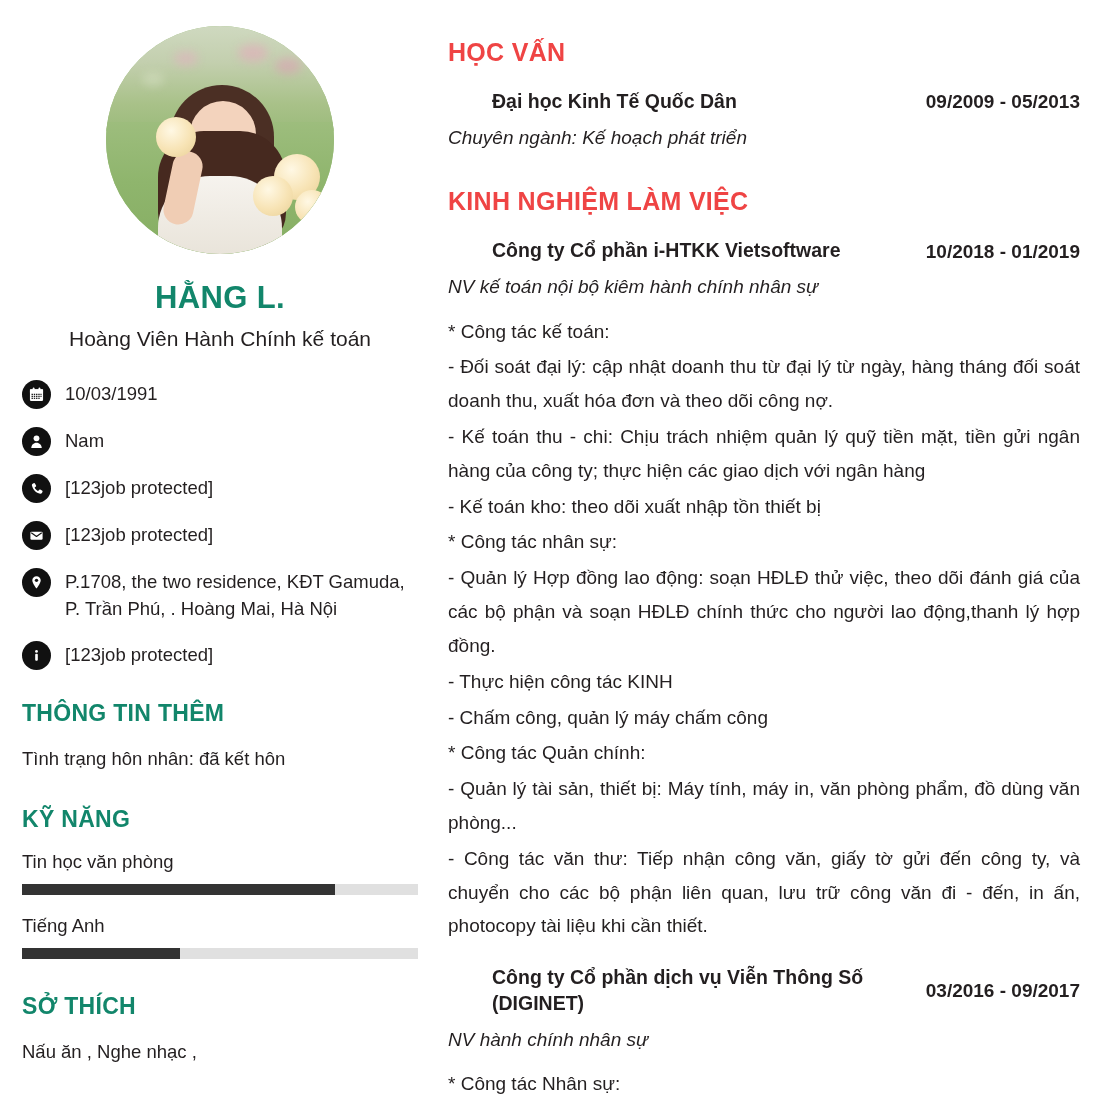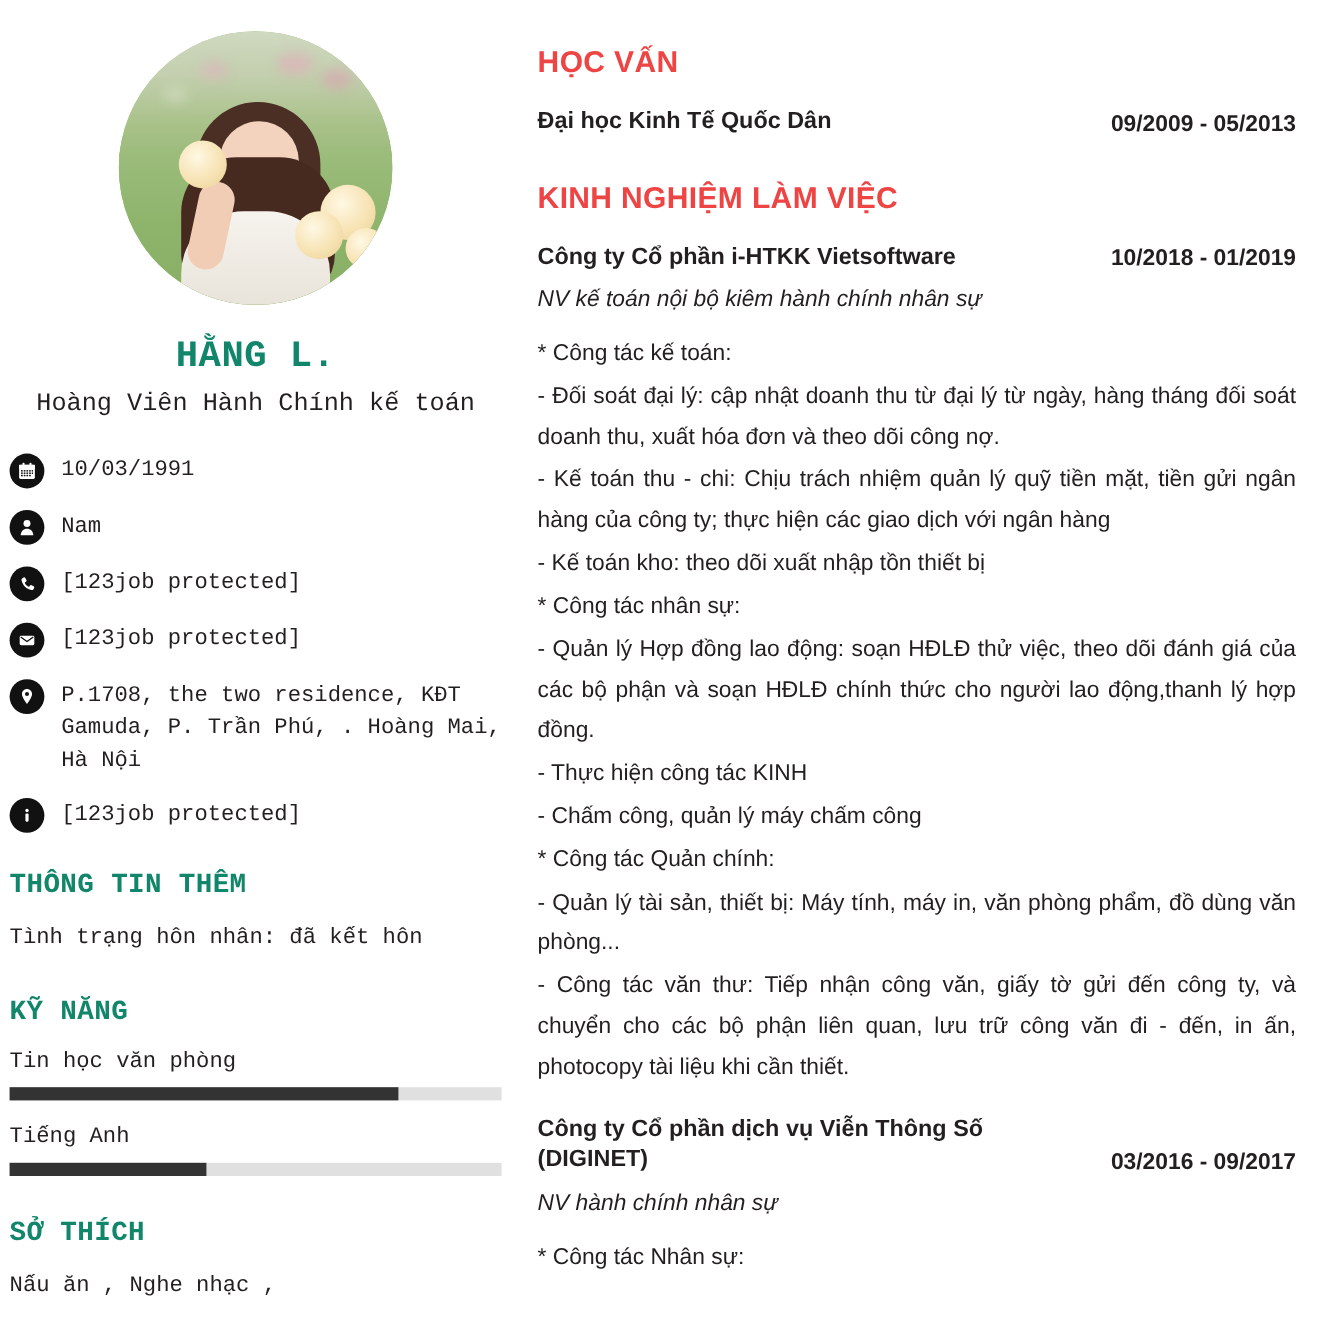--- a/index.html
+++ b/index.html
@@ -11,23 +11,22 @@
     font-family: "Liberation Sans", sans-serif;
     color: #231f20;
     overflow: hidden;
   }
 
   .cv { display: flex; width: 1106px; height: 1120px; }
 
   
   .left-col {
     width: 440px;
-    padding: 26px 22px 0 8px;
+    padding: 26px 22px 0 22px;
     flex: 0 0 440px;
-    font-family: Liberation Mono, monospace;
   }
 
   .photo-wrap { display: flex; justify-content: center; margin-bottom: 26px; }
 
   .photo {
     width: 228px;
     height: 228px;
     border-radius: 50%;
     overflow: hidden;
     position: relative;
@@ -149,24 +148,25 @@
   .r-sec-title {
     color: #ef4444;
     font-size: 25px;
     font-weight: bold;
     letter-spacing: .3px;
     margin-bottom: 22px;
   }
 
   .entry-head {
     display: flex;
-    align-items: flex-end;
+    align-items: center;
     justify-content: space-between;
     gap: 12px;
     margin-bottom: 9px;
+    margin-left: 44px;
   }
   .entry-org {
     font-size: 19.5px;
     font-weight: bold;
     line-height: 1.32;
     flex: 1 1 auto;
   }
   .entry-date {
     font-size: 19px;
     font-weight: bold;
@@ -338,20 +338,21 @@
 
   <div class="right-col">
 
     <div class="edu-block">
       <div class="r-sec-title">HỌC VẤN</div>
       <div>
         <div class="entry-head">
           <div class="entry-org">Đại học Kinh Tế Quốc Dân</div>
           <div class="entry-date">09/2009 - 05/2013</div>
         </div>
+        <div class="entry-sub">Chuyên ngành: Kế hoạch phát triển</div>
       </div>
     </div>
 
     <div>
       <div class="r-sec-title">KINH NGHIỆM LÀM VIỆC</div>
 
       <div class="exp-entry">
         <div class="entry-head">
           <div class="entry-org">Công ty Cổ phần i-HTKK Vietsoftware</div>
           <div class="entry-date">10/2018 - 01/2019</div>

